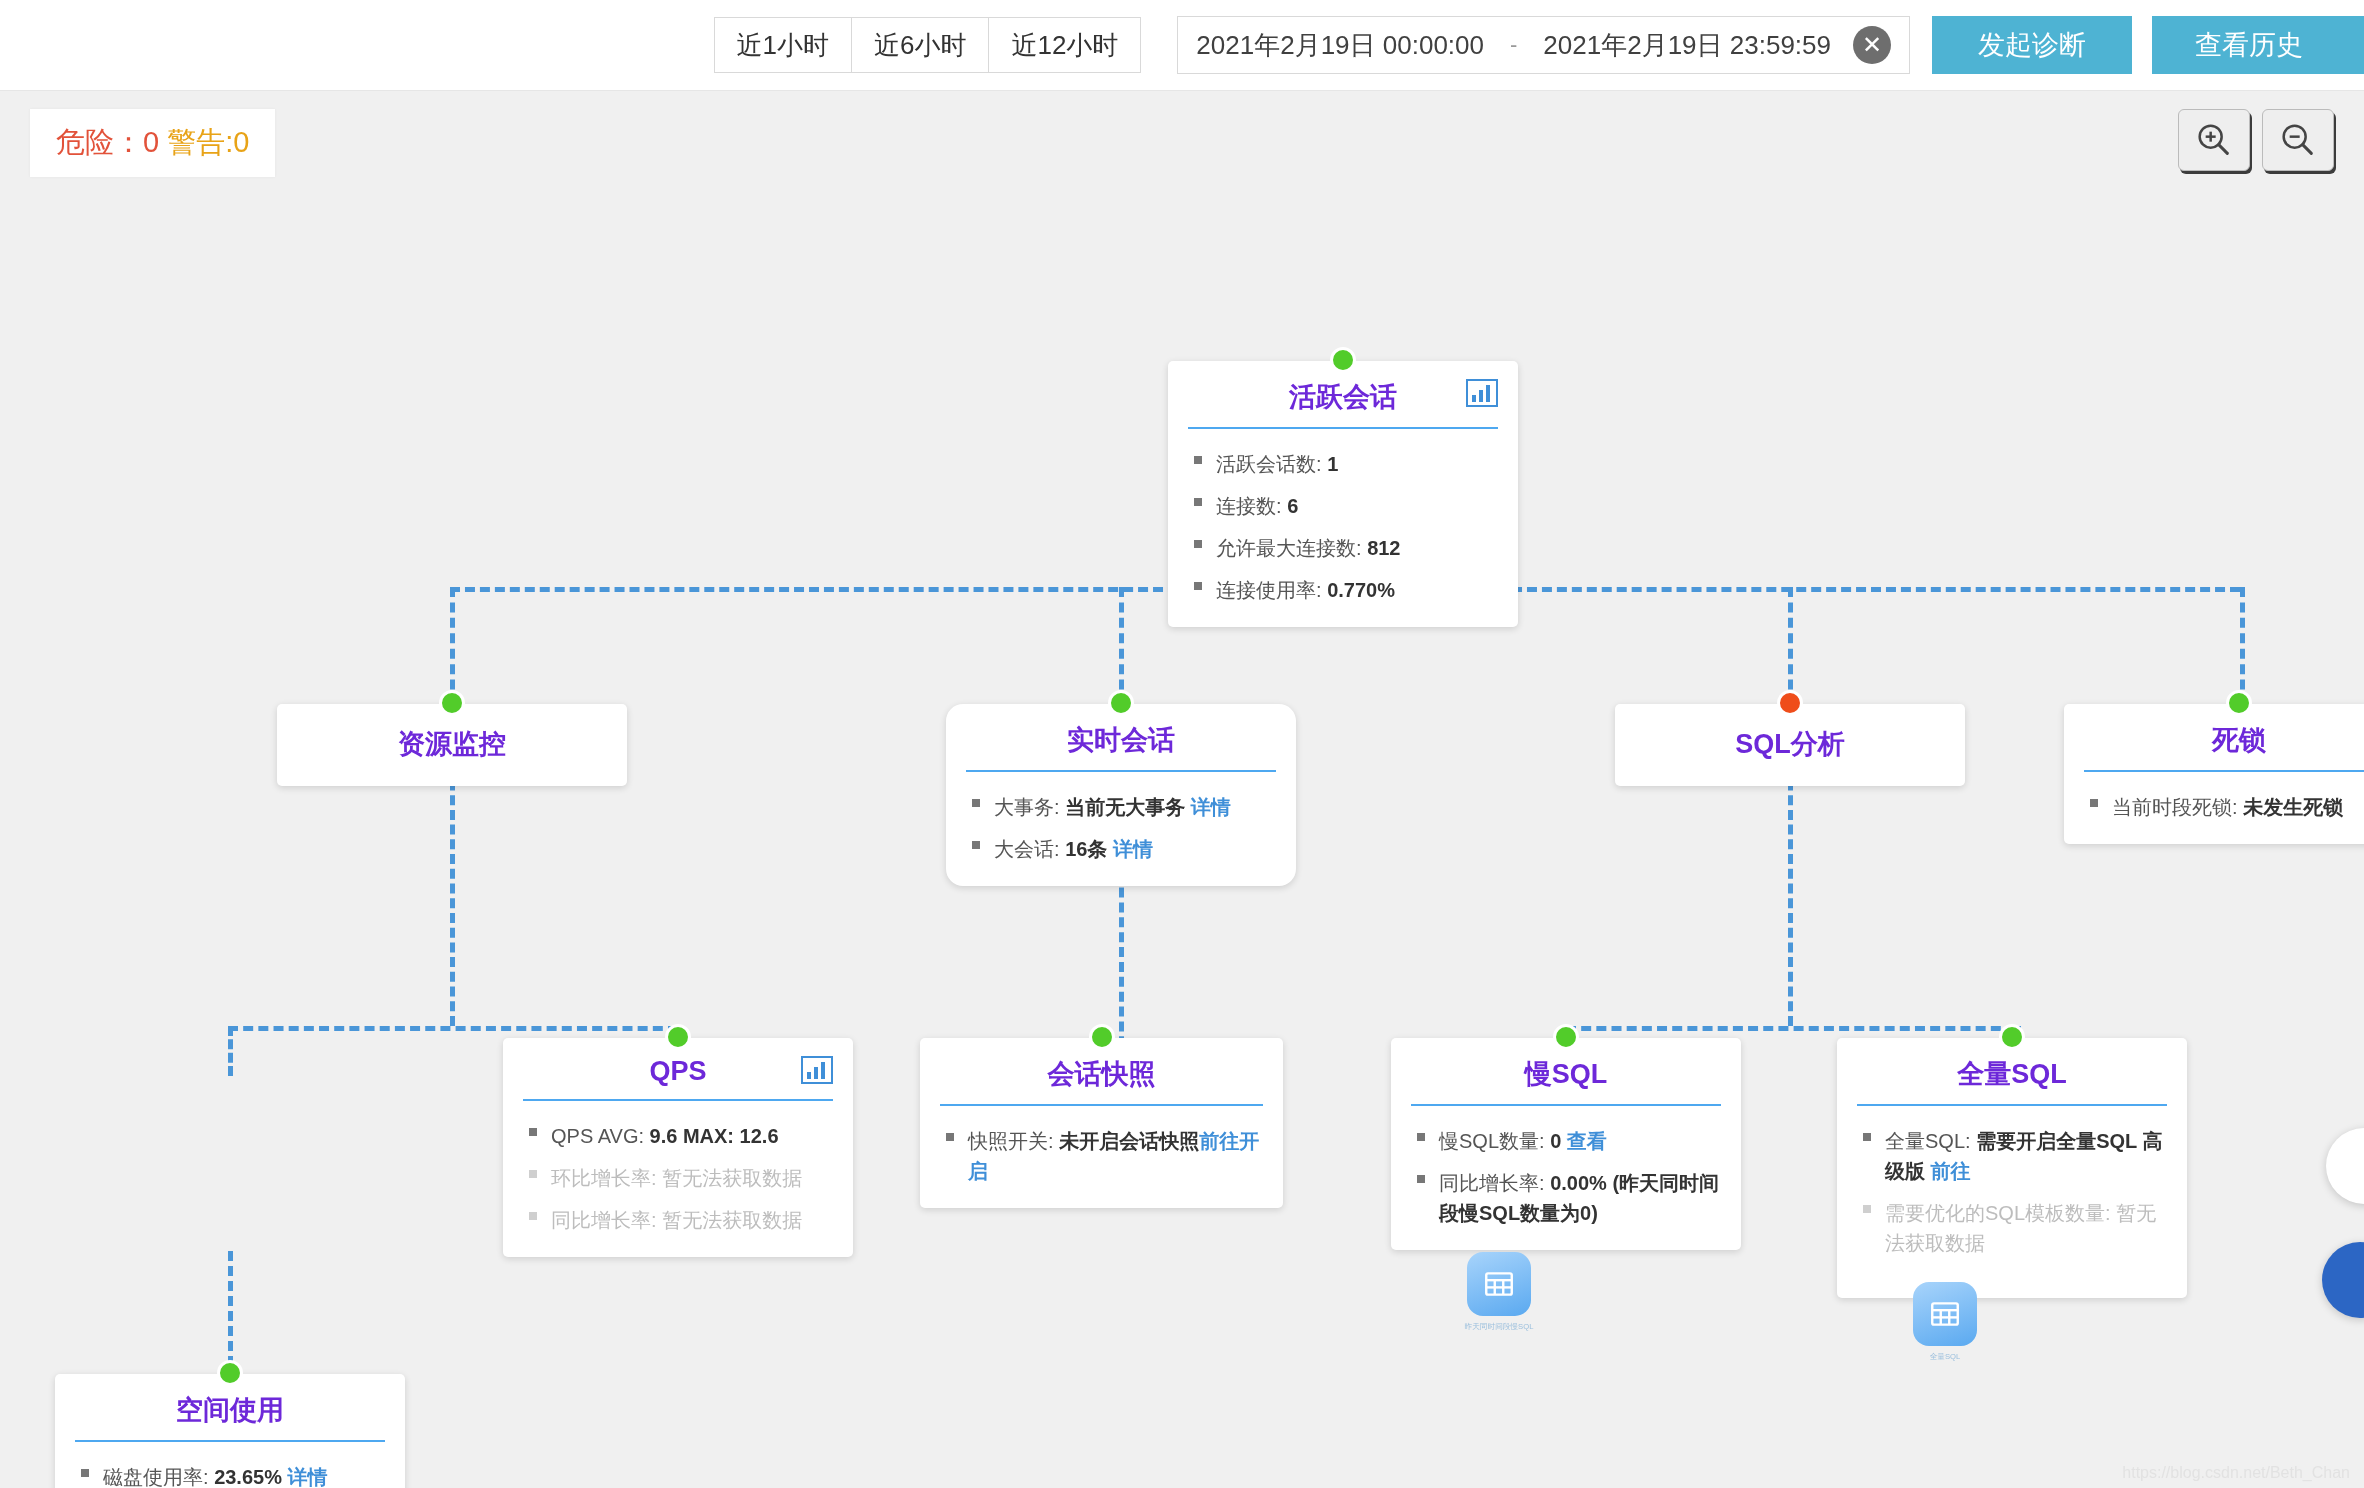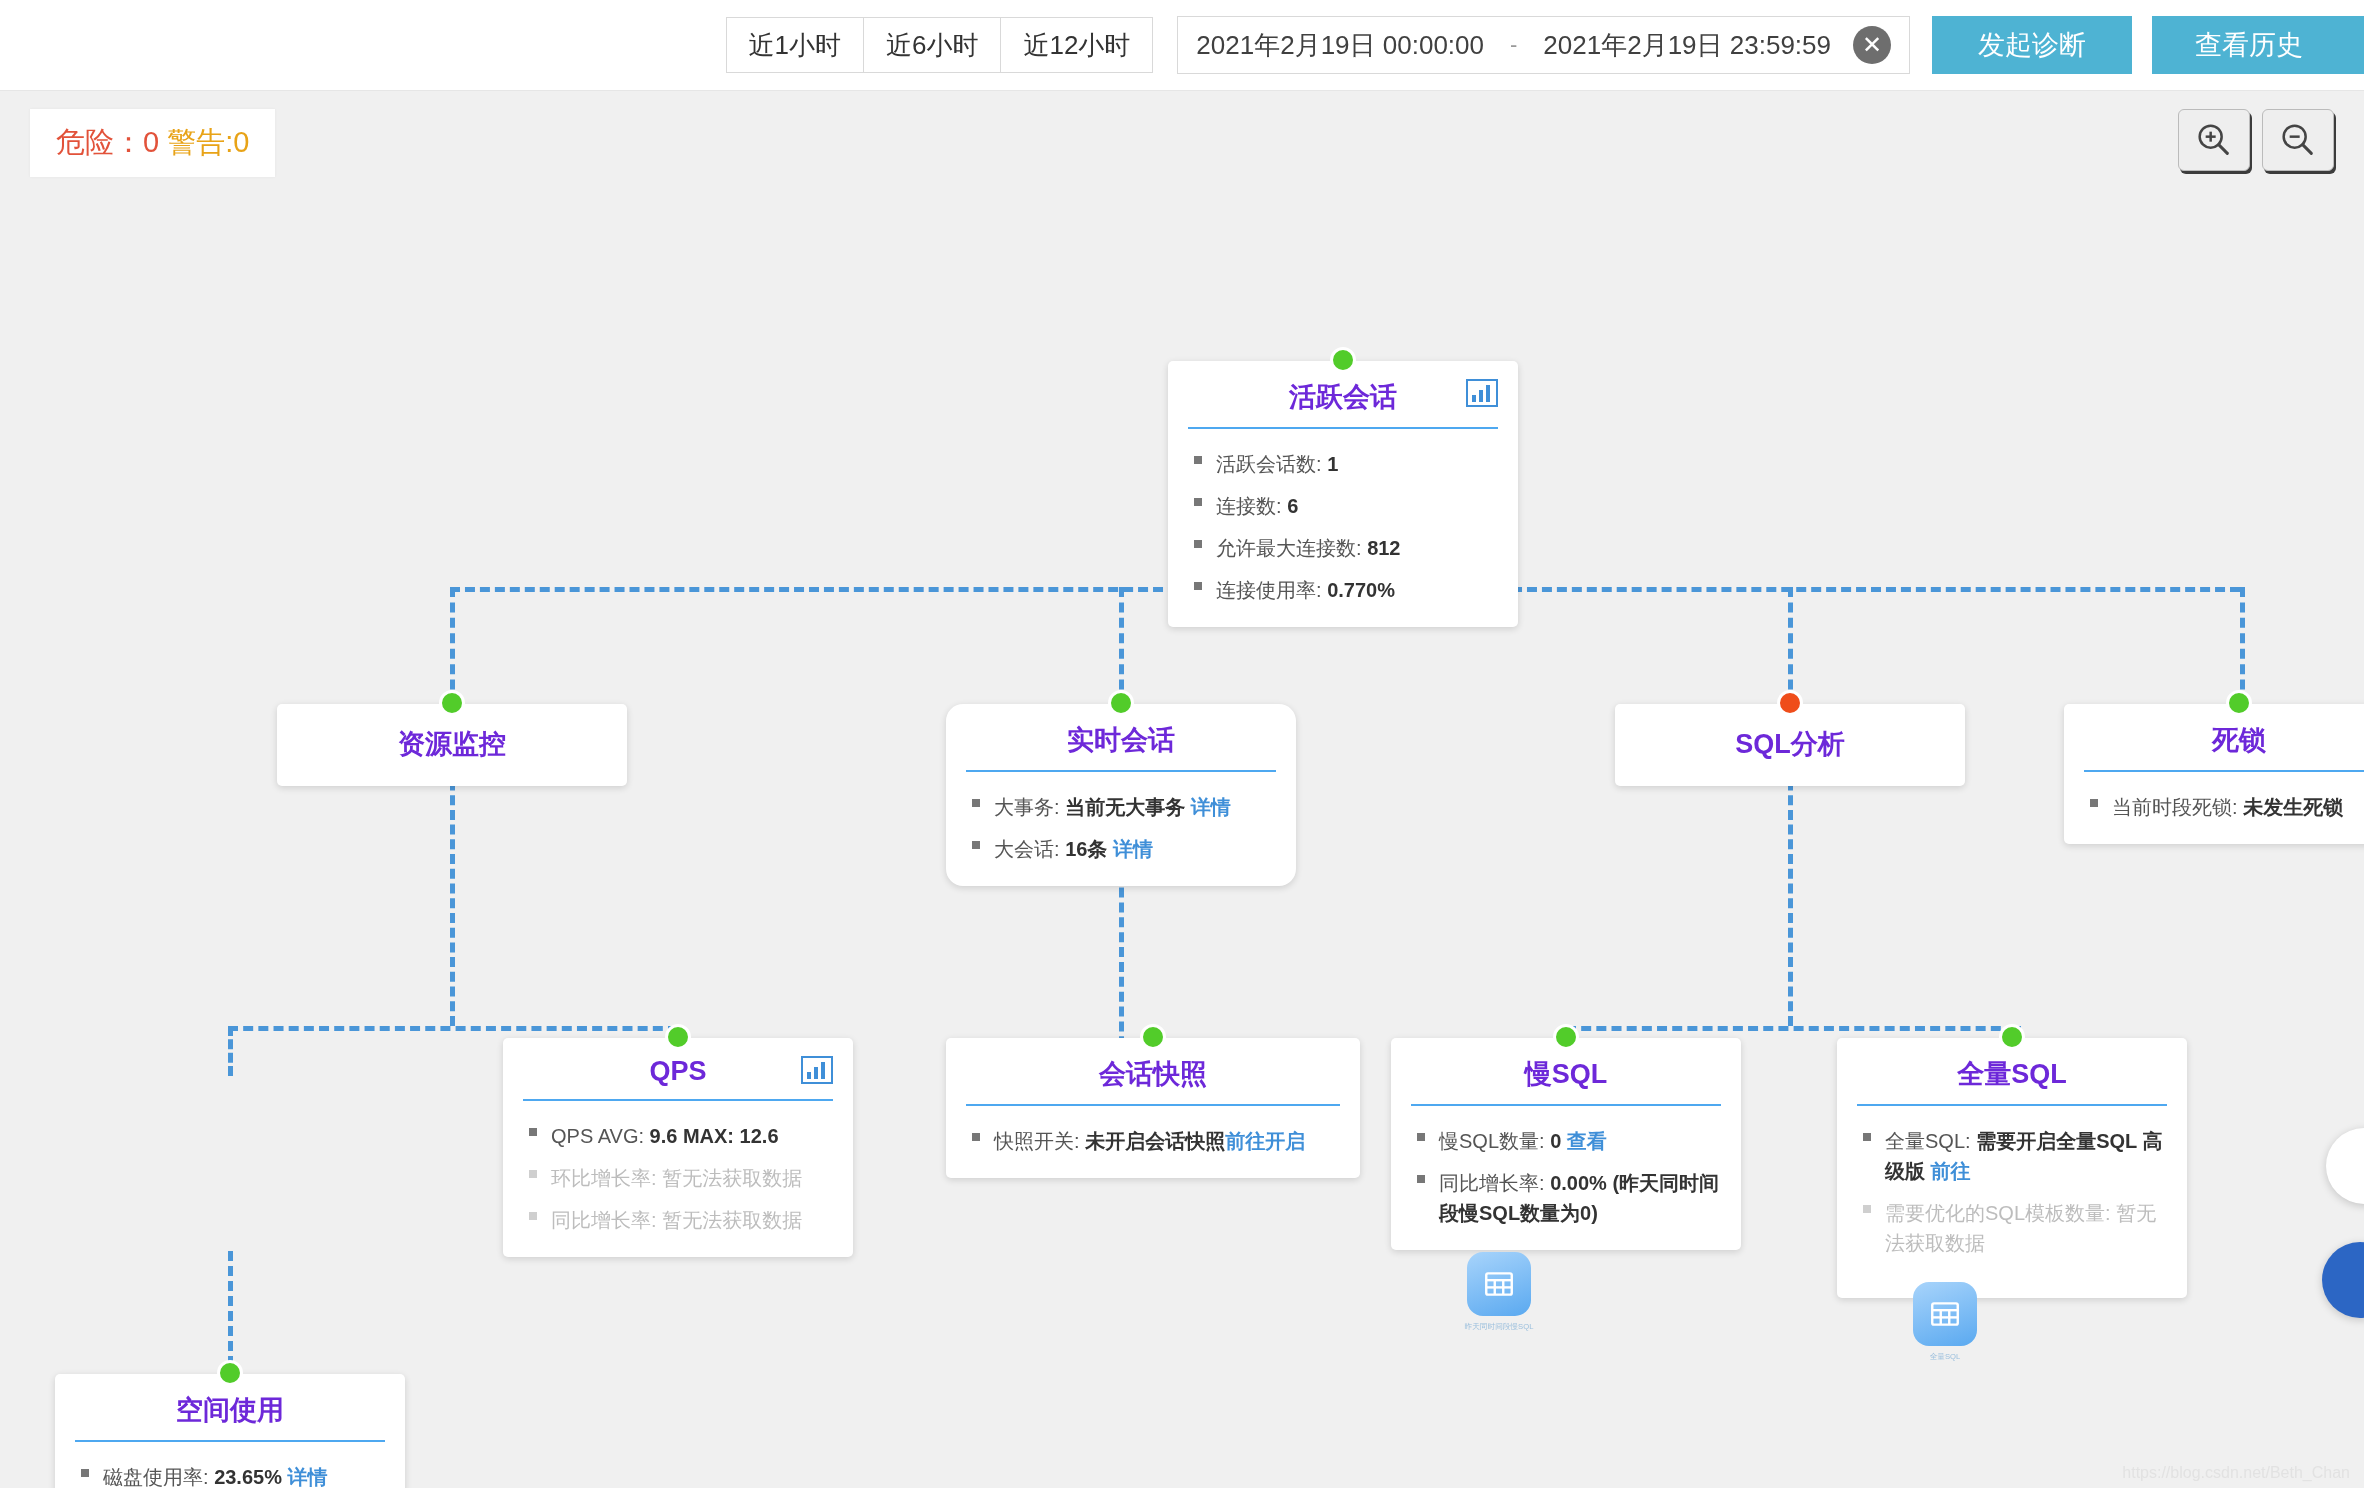--- a/index.html
+++ b/index.html
@@ -11,21 +11,21 @@
     position:relative;
   }
 
   
   .topbar{
     position:absolute; left:0; top:0; width:2364px; height:91px;
     background:#ffffff;
     display:flex; align-items:center; justify-content:flex-end;
     border-bottom:1px solid #e6e6e6;
   }
-  .seg-group{ display:flex; height:56px; margin-right:24px; }
+  .seg-group{ display:flex; height:56px; margin-right:36px; }
   .seg-btn{
     height:56px; min-width:118px; padding:0 22px;
     border:1px solid #d9d9d9; border-right:none;
     background:#fff; color:#333; font-size:26px;
     display:flex; align-items:center; justify-content:center;
     cursor:pointer; white-space:nowrap;
   }
   .seg-btn:last-child{ border-right:1px solid #d9d9d9; }
 
   .daterange{
@@ -318,21 +318,21 @@
         <span>环比增长率:</span>
         <span>暂无法获取数据</span>
       </span>
       <span class="li muted">
         <span>同比增长率:</span>
         <span>暂无法获取数据</span>
       </span>
     </div>
   </div>
 
-  <div class="node" style="left:946px; top:947px; width:414px;">
+  <div class="node" style="left:920px; top:947px; width:363px;">
     <div class="status-dot dot-green"></div>
     <div class="node-title-wrap">
       <div class="node-title">会话快照</div>
     </div>
     <div class="node-body">
       <span class="li">
         <span>快照开关:</span>
         <b>未开启会话快照</b><span class="lnk">前往开启</span>
       </span>
     </div>

